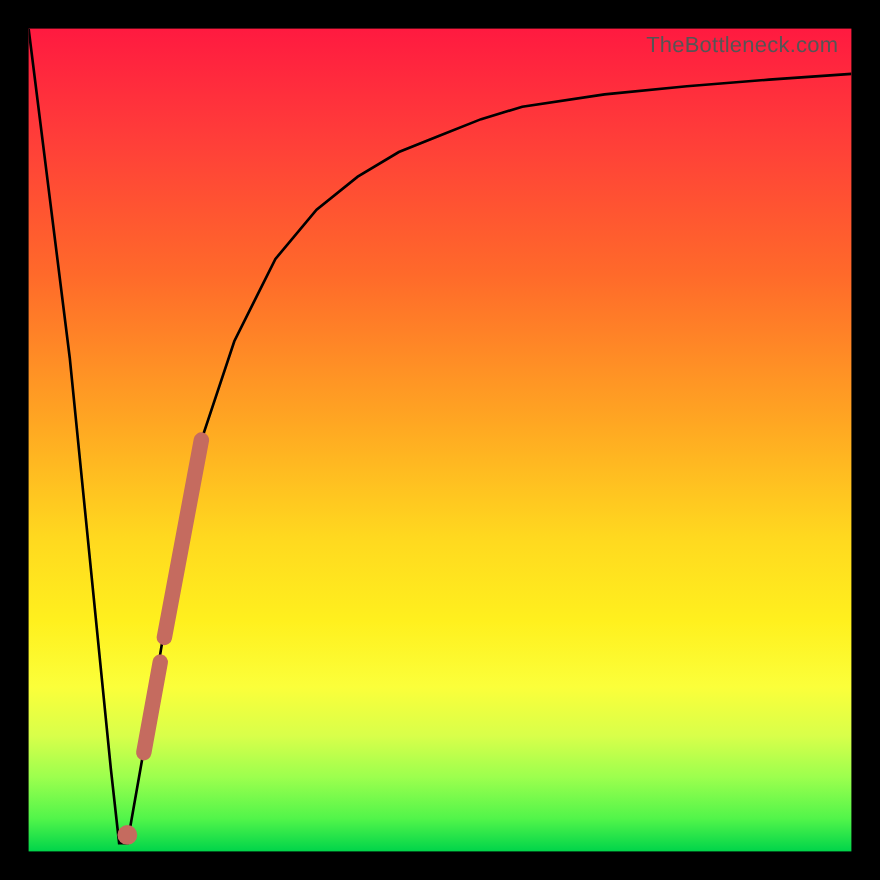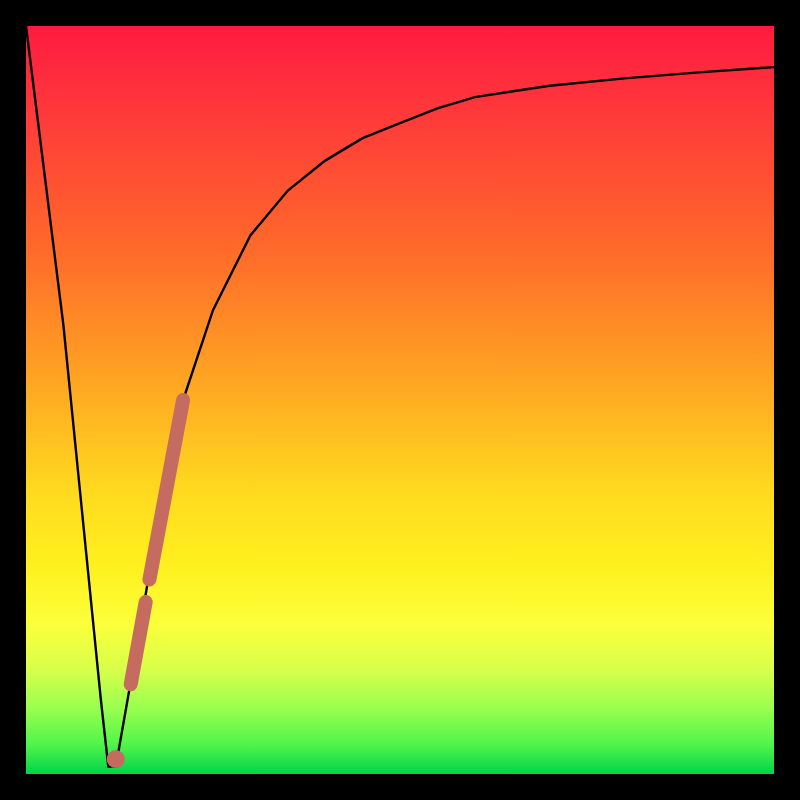--- a/index.html
+++ b/index.html
@@ -55,20 +55,21 @@
     top: 0;
     width: 748px;
     height: 748px;
   }
 </style>
 </head>
 <body>
 
 <div class="outer">
   <div class="plot">
+    <div class="watermark">TheBottleneck.com</div>
     <svg class="overlay" viewBox="0 0 748 748" preserveAspectRatio="none">
       <g id="curve-layer">
           <path d="M0.0 0.0 L37.4 299.2 L74.8 673.2 L82.3 740.5 L89.8 740.5 L112.2 613.4 L134.6 478.7 L157.1 374.0 L187.0 284.2 L224.4 209.4 L261.8 164.6 L299.2 134.6 L336.6 112.2 L374.0 97.2 L411.4 82.3 L448.8 71.1 L523.6 59.8 L598.4 52.4 L673.2 46.4 L748.0 41.1 " fill="none" stroke="#000000" stroke-width="2.4"></path>
         </g>
       <g id="highlight-layer">
           <line x1="104.72000000000001" y1="658.24" x2="119.68" y2="575.96" stroke="#c56b5f" stroke-width="14" stroke-linecap="round"></line>
           <line x1="123.42" y1="553.52" x2="157.07999999999998" y2="374" stroke="#c56b5f" stroke-width="14" stroke-linecap="round"></line>
           <circle cx="89.75999999999999" cy="733.04" r="9" fill="#c56b5f"></circle>
         </g>
     </svg>

